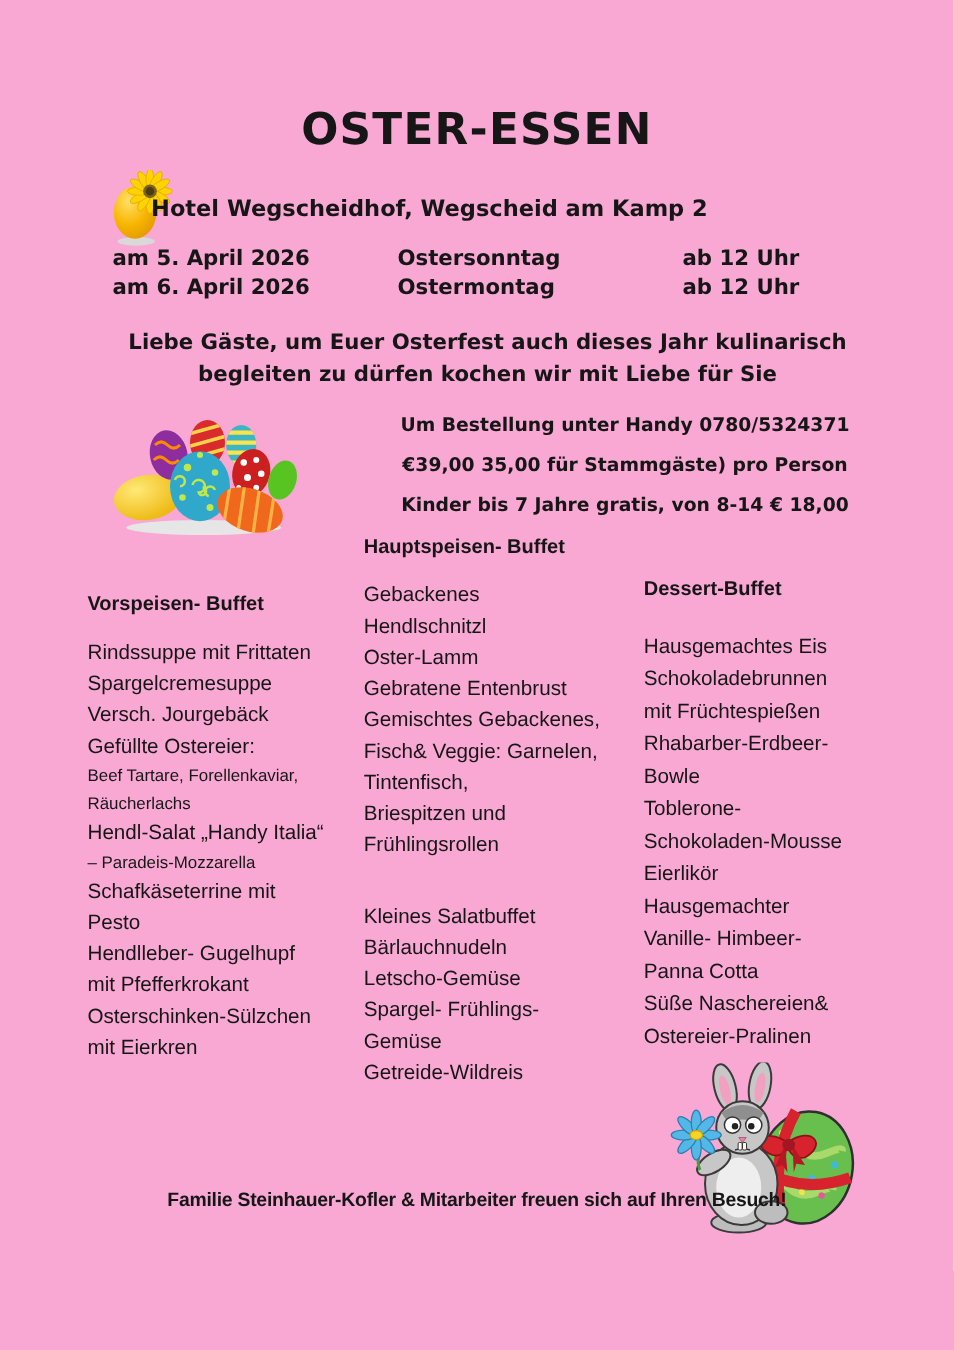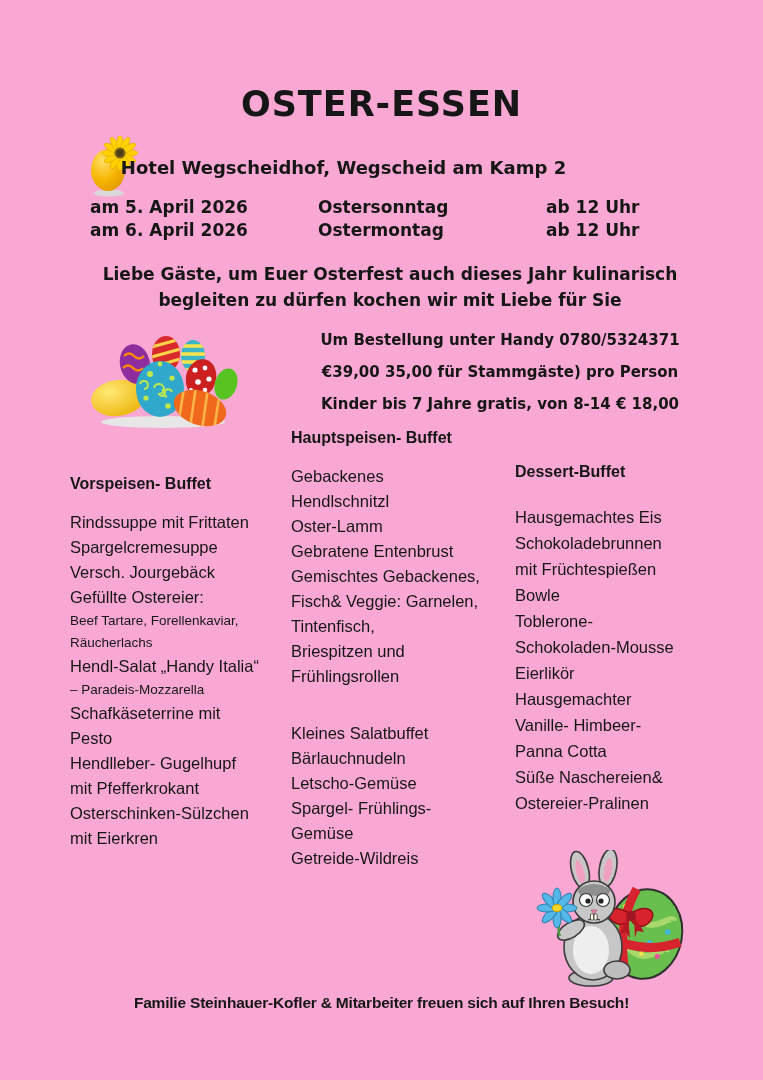--- a/index.html
+++ b/index.html
@@ -23,21 +23,21 @@
   .colhead{font-weight:bold;font-size:16px;line-height:24px;margin:0 0 14px 0;white-space:nowrap;}
   .col .line{font-size:16.5px;line-height:25px;white-space:nowrap;}
   .col .line.small{font-size:13.5px;line-height:22px;}
   .col-vor{top:472px;left:70px;width:220px;}
   .col-haupt{top:426px;left:291px;width:222px;}
   .col-haupt .line{line-height:25px;}
   .col-haupt .group2{margin-top:32px;}
   .col-dessert{top:448px;left:515px;width:205px;margin-top:12px;}
   .col-dessert .colhead{margin-bottom:20px;}
   .col-dessert .line{line-height:26px;}
-  .footer{top:994px;left:0;width:763px;text-align:center;font-weight:bold;
+  .footer{top:952px;left:0;width:763px;text-align:center;font-weight:bold;
           font-size:15.5px;letter-spacing:-0.2px;}
   svg{display:block;}
 </style>
 </head>
 <body>
 
 <div class="page">
 
   <div class="abs title">OSTER-ESSEN</div>
 
@@ -213,20 +213,21 @@
         <div class="line">Getreide-Wildreis</div>
       </div>
   </div>
 
   <div class="abs col col-dessert">
     <div class="colhead">Dessert-Buffet</div>
     <div>
         <div class="line">Hausgemachtes Eis</div>
         <div class="line">Schokoladebrunnen</div>
         <div class="line">mit Früchtespießen</div>
+        <div class="line">Rhabarber-Erdbeer-</div>
         <div class="line">Bowle</div>
         <div class="line">Toblerone-</div>
         <div class="line">Schokoladen-Mousse</div>
         <div class="line">Eierlikör</div>
         <div class="line">Hausgemachter</div>
         <div class="line">Vanille- Himbeer-</div>
         <div class="line">Panna Cotta</div>
         <div class="line">Süße Naschereien&amp;</div>
         <div class="line">Ostereier-Pralinen</div>
       </div>

